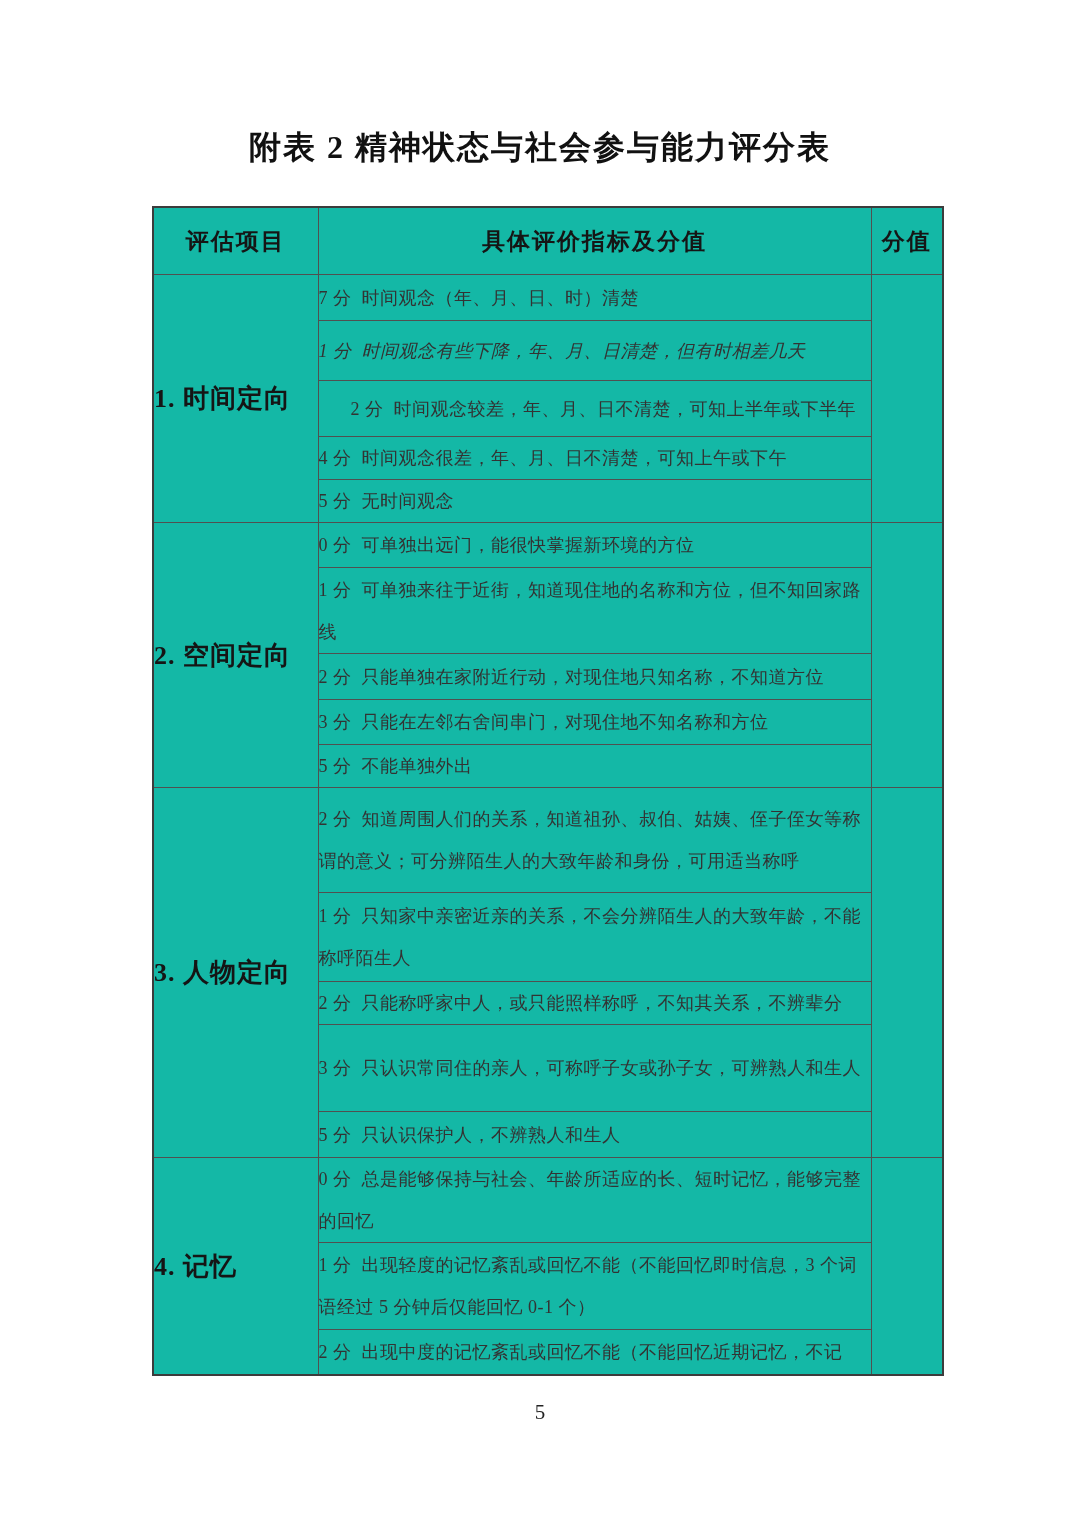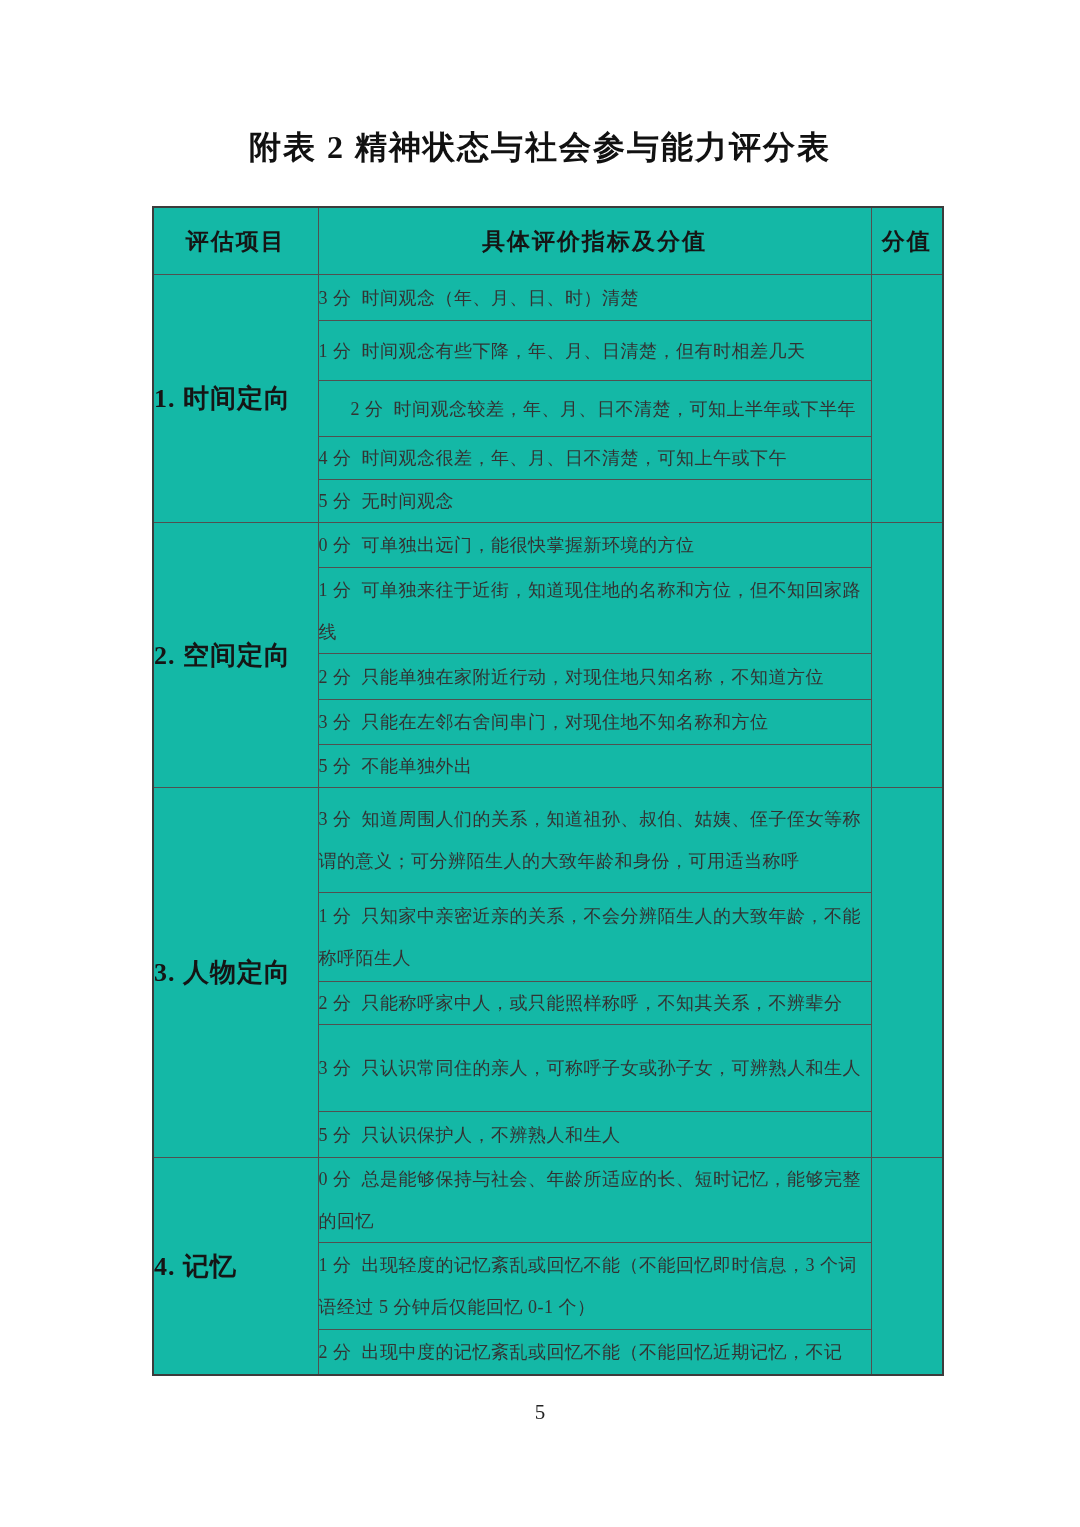--- a/index.html
+++ b/index.html
@@ -95,25 +95,25 @@
   <thead>
     <tr>
       <th>评估项目</th>
       <th>具体评价指标及分值</th>
       <th>分值</th>
     </tr>
   </thead>
   <tbody>
       <tr>
         <td class="item-cell" rowspan="5"><span>1. 时间定向</span></td>
-        <td class="ind-cell" style="height: 45px;"><span>3 分  时间观念（年、月、日、时）清楚</span></td>
+        <td class="ind-cell" style="height: 45px;"><span>7 分  时间观念（年、月、日、时）清楚</span></td>
         <td class="score-cell" rowspan="5"><span></span></td>
       </tr>
       <tr>
-        <td class="ind-cell" style="height: 59px;"><span>1 分  时间观念有些下降，年、月、日清楚，但有时相差几天</span></td>
+        <td class="ind-cell" style="height: 59px; font-style: italic;"><span>1 分  时间观念有些下降，年、月、日清楚，但有时相差几天</span></td>
       </tr>
       <tr>
         <td class="ind-cell" style="height: 55px; padding-left: 32px;"><span>2 分  时间观念较差，年、月、日不清楚，可知上半年或下半年</span></td>
       </tr>
       <tr>
         <td class="ind-cell" style="height: 42px;"><span>4 分  时间观念很差，年、月、日不清楚，可知上午或下午</span></td>
       </tr>
       <tr>
         <td class="ind-cell" style="height: 42px;"><span>5 分  无时间观念</span></td>
       </tr>
@@ -129,21 +129,21 @@
         <td class="ind-cell" style="height: 45px;"><span>2 分  只能单独在家附近行动，对现住地只知名称，不知道方位</span></td>
       </tr>
       <tr>
         <td class="ind-cell" style="height: 44px;"><span>3 分  只能在左邻右舍间串门，对现住地不知名称和方位</span></td>
       </tr>
       <tr>
         <td class="ind-cell" style="height: 39px; margin-top: 36px;"><span>5 分  不能单独外出</span></td>
       </tr>
       <tr>
         <td class="item-cell" rowspan="5"><span>3. 人物定向</span></td>
-        <td class="ind-cell" style="height: 104px;"><span>3 分  知道周围人们的关系，知道祖孙、叔伯、姑姨、侄子侄女等称谓的意义；可分辨陌生人的大致年龄和身份，可用适当称呼</span></td>
+        <td class="ind-cell" style="height: 104px;"><span>2 分  知道周围人们的关系，知道祖孙、叔伯、姑姨、侄子侄女等称谓的意义；可分辨陌生人的大致年龄和身份，可用适当称呼</span></td>
         <td class="score-cell" rowspan="5"><span></span></td>
       </tr>
       <tr>
         <td class="ind-cell" style="height: 88px;"><span>1 分  只知家中亲密近亲的关系，不会分辨陌生人的大致年龄，不能称呼陌生人</span></td>
       </tr>
       <tr>
         <td class="ind-cell" style="height: 42px;"><span>2 分  只能称呼家中人，或只能照样称呼，不知其关系，不辨辈分</span></td>
       </tr>
       <tr>
         <td class="ind-cell" style="height: 86px;"><span>3 分  只认识常同住的亲人，可称呼子女或孙子女，可辨熟人和生人</span></td>

